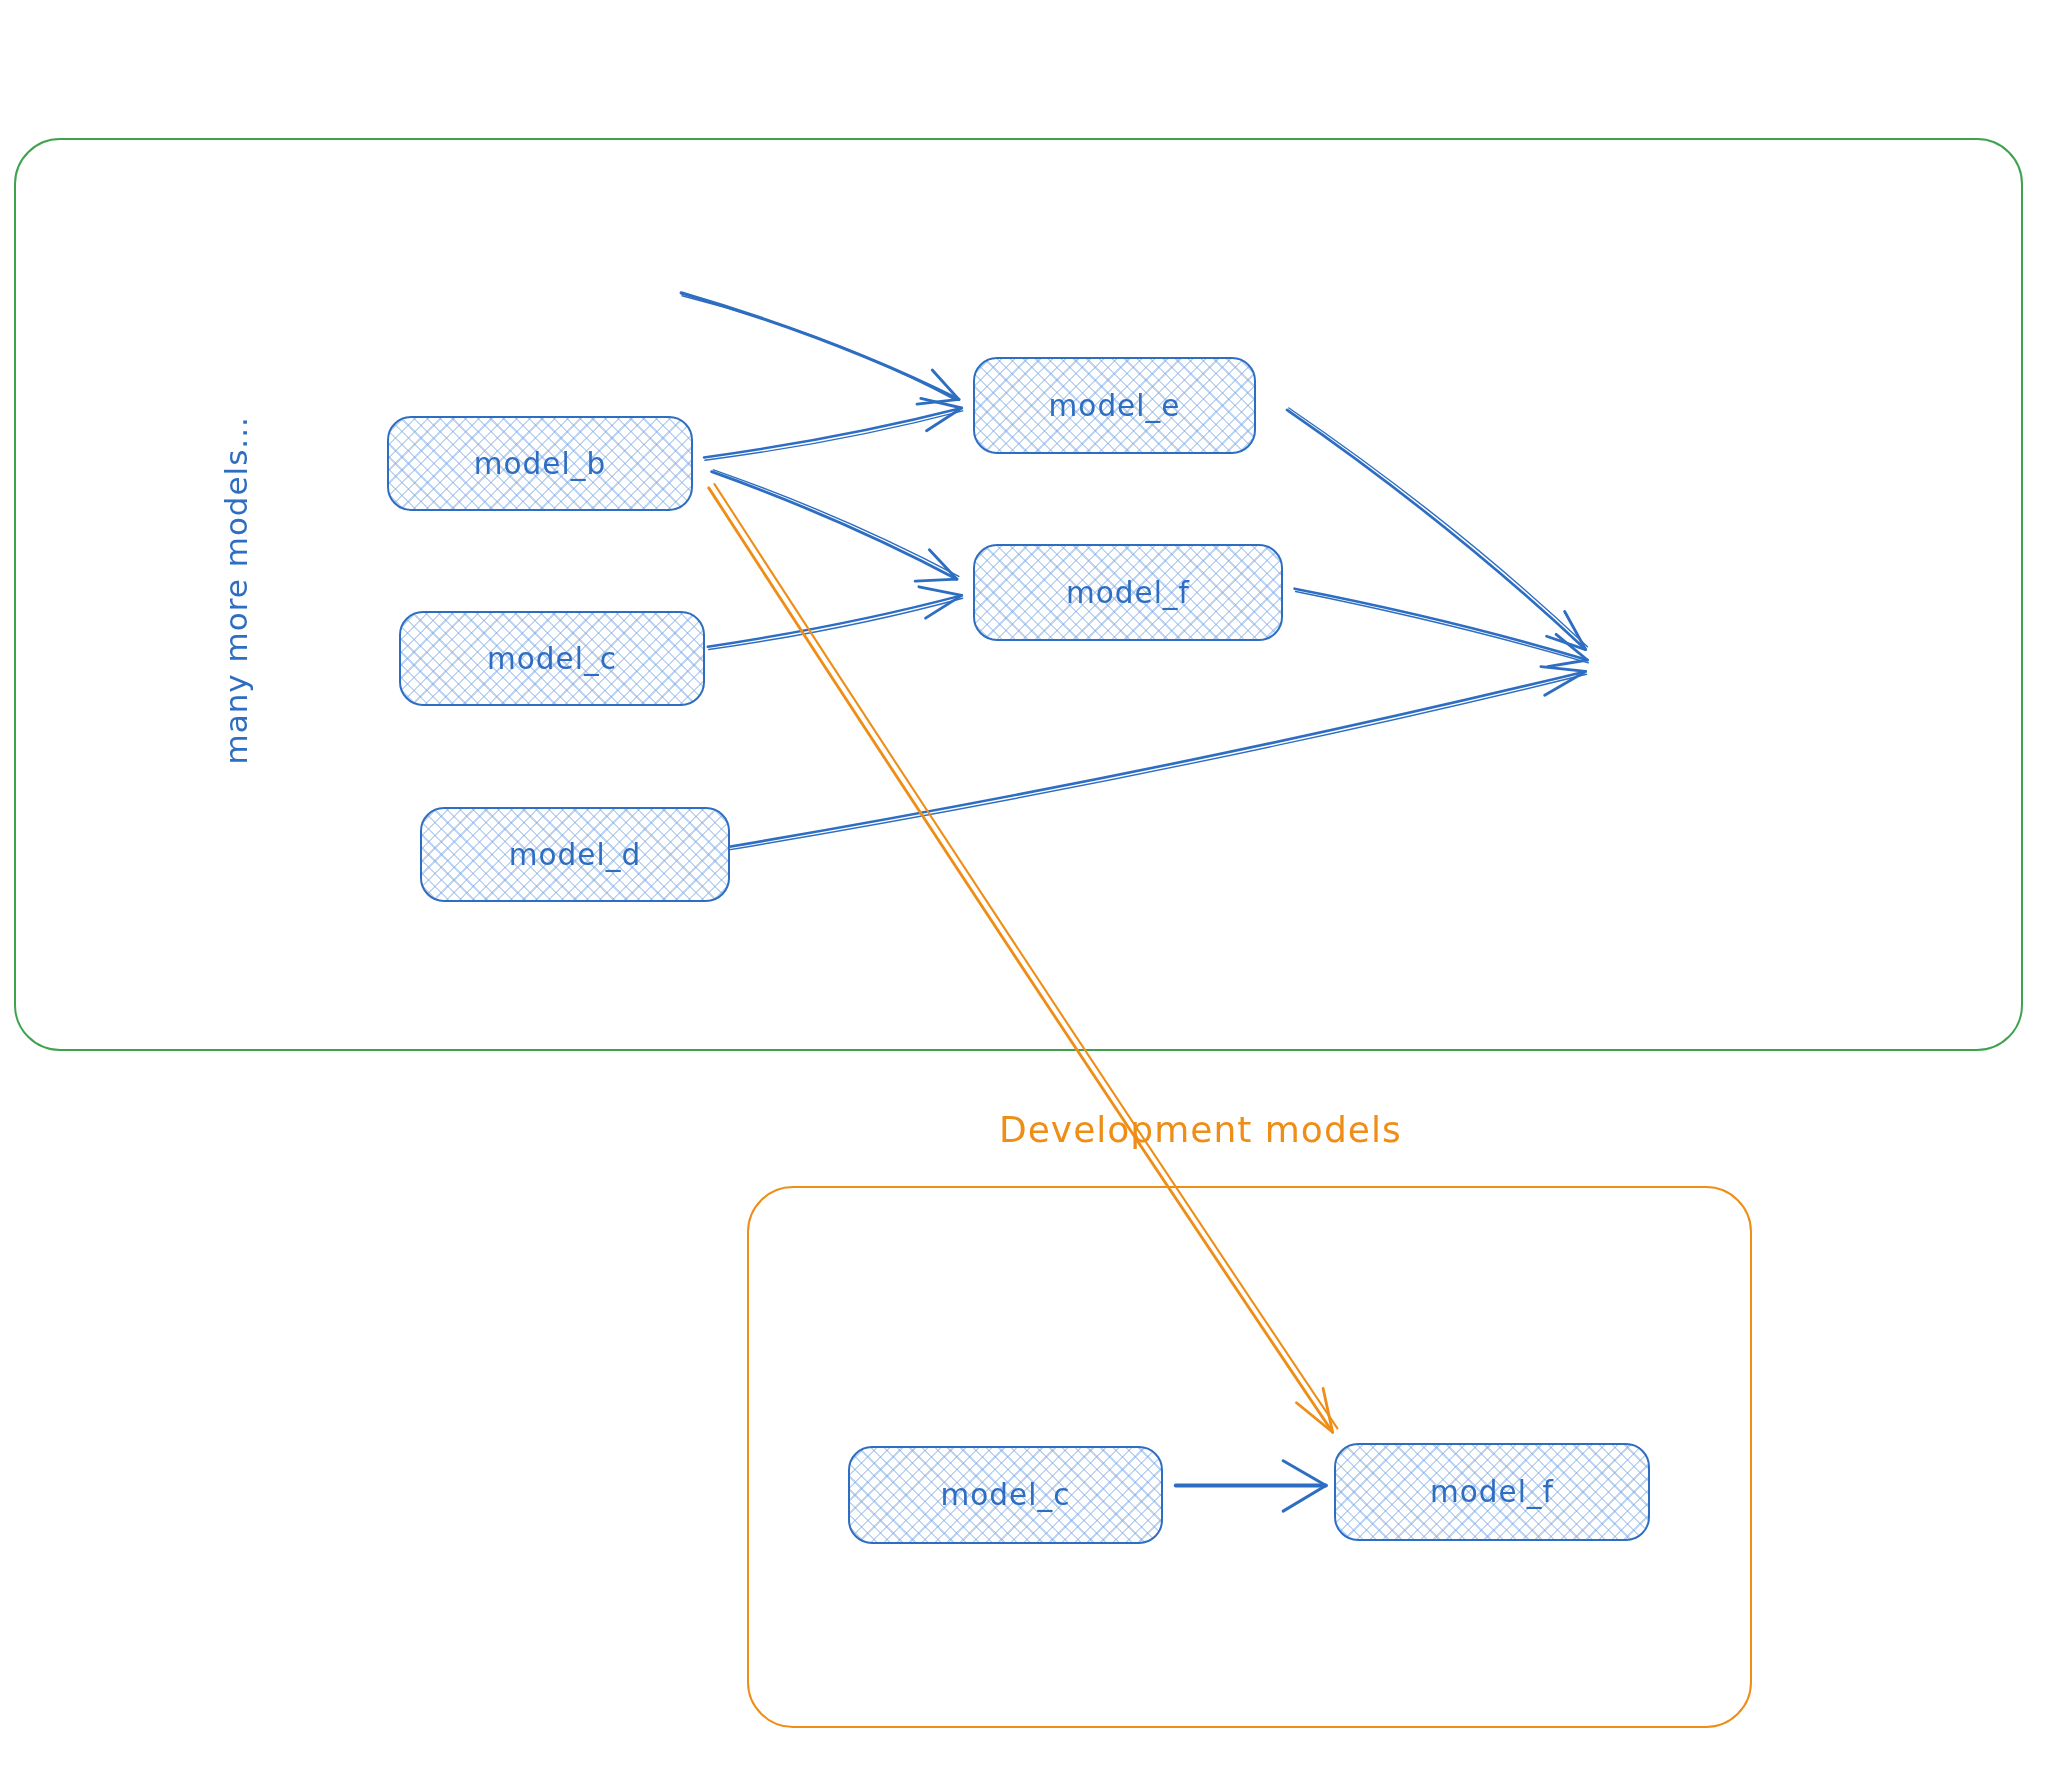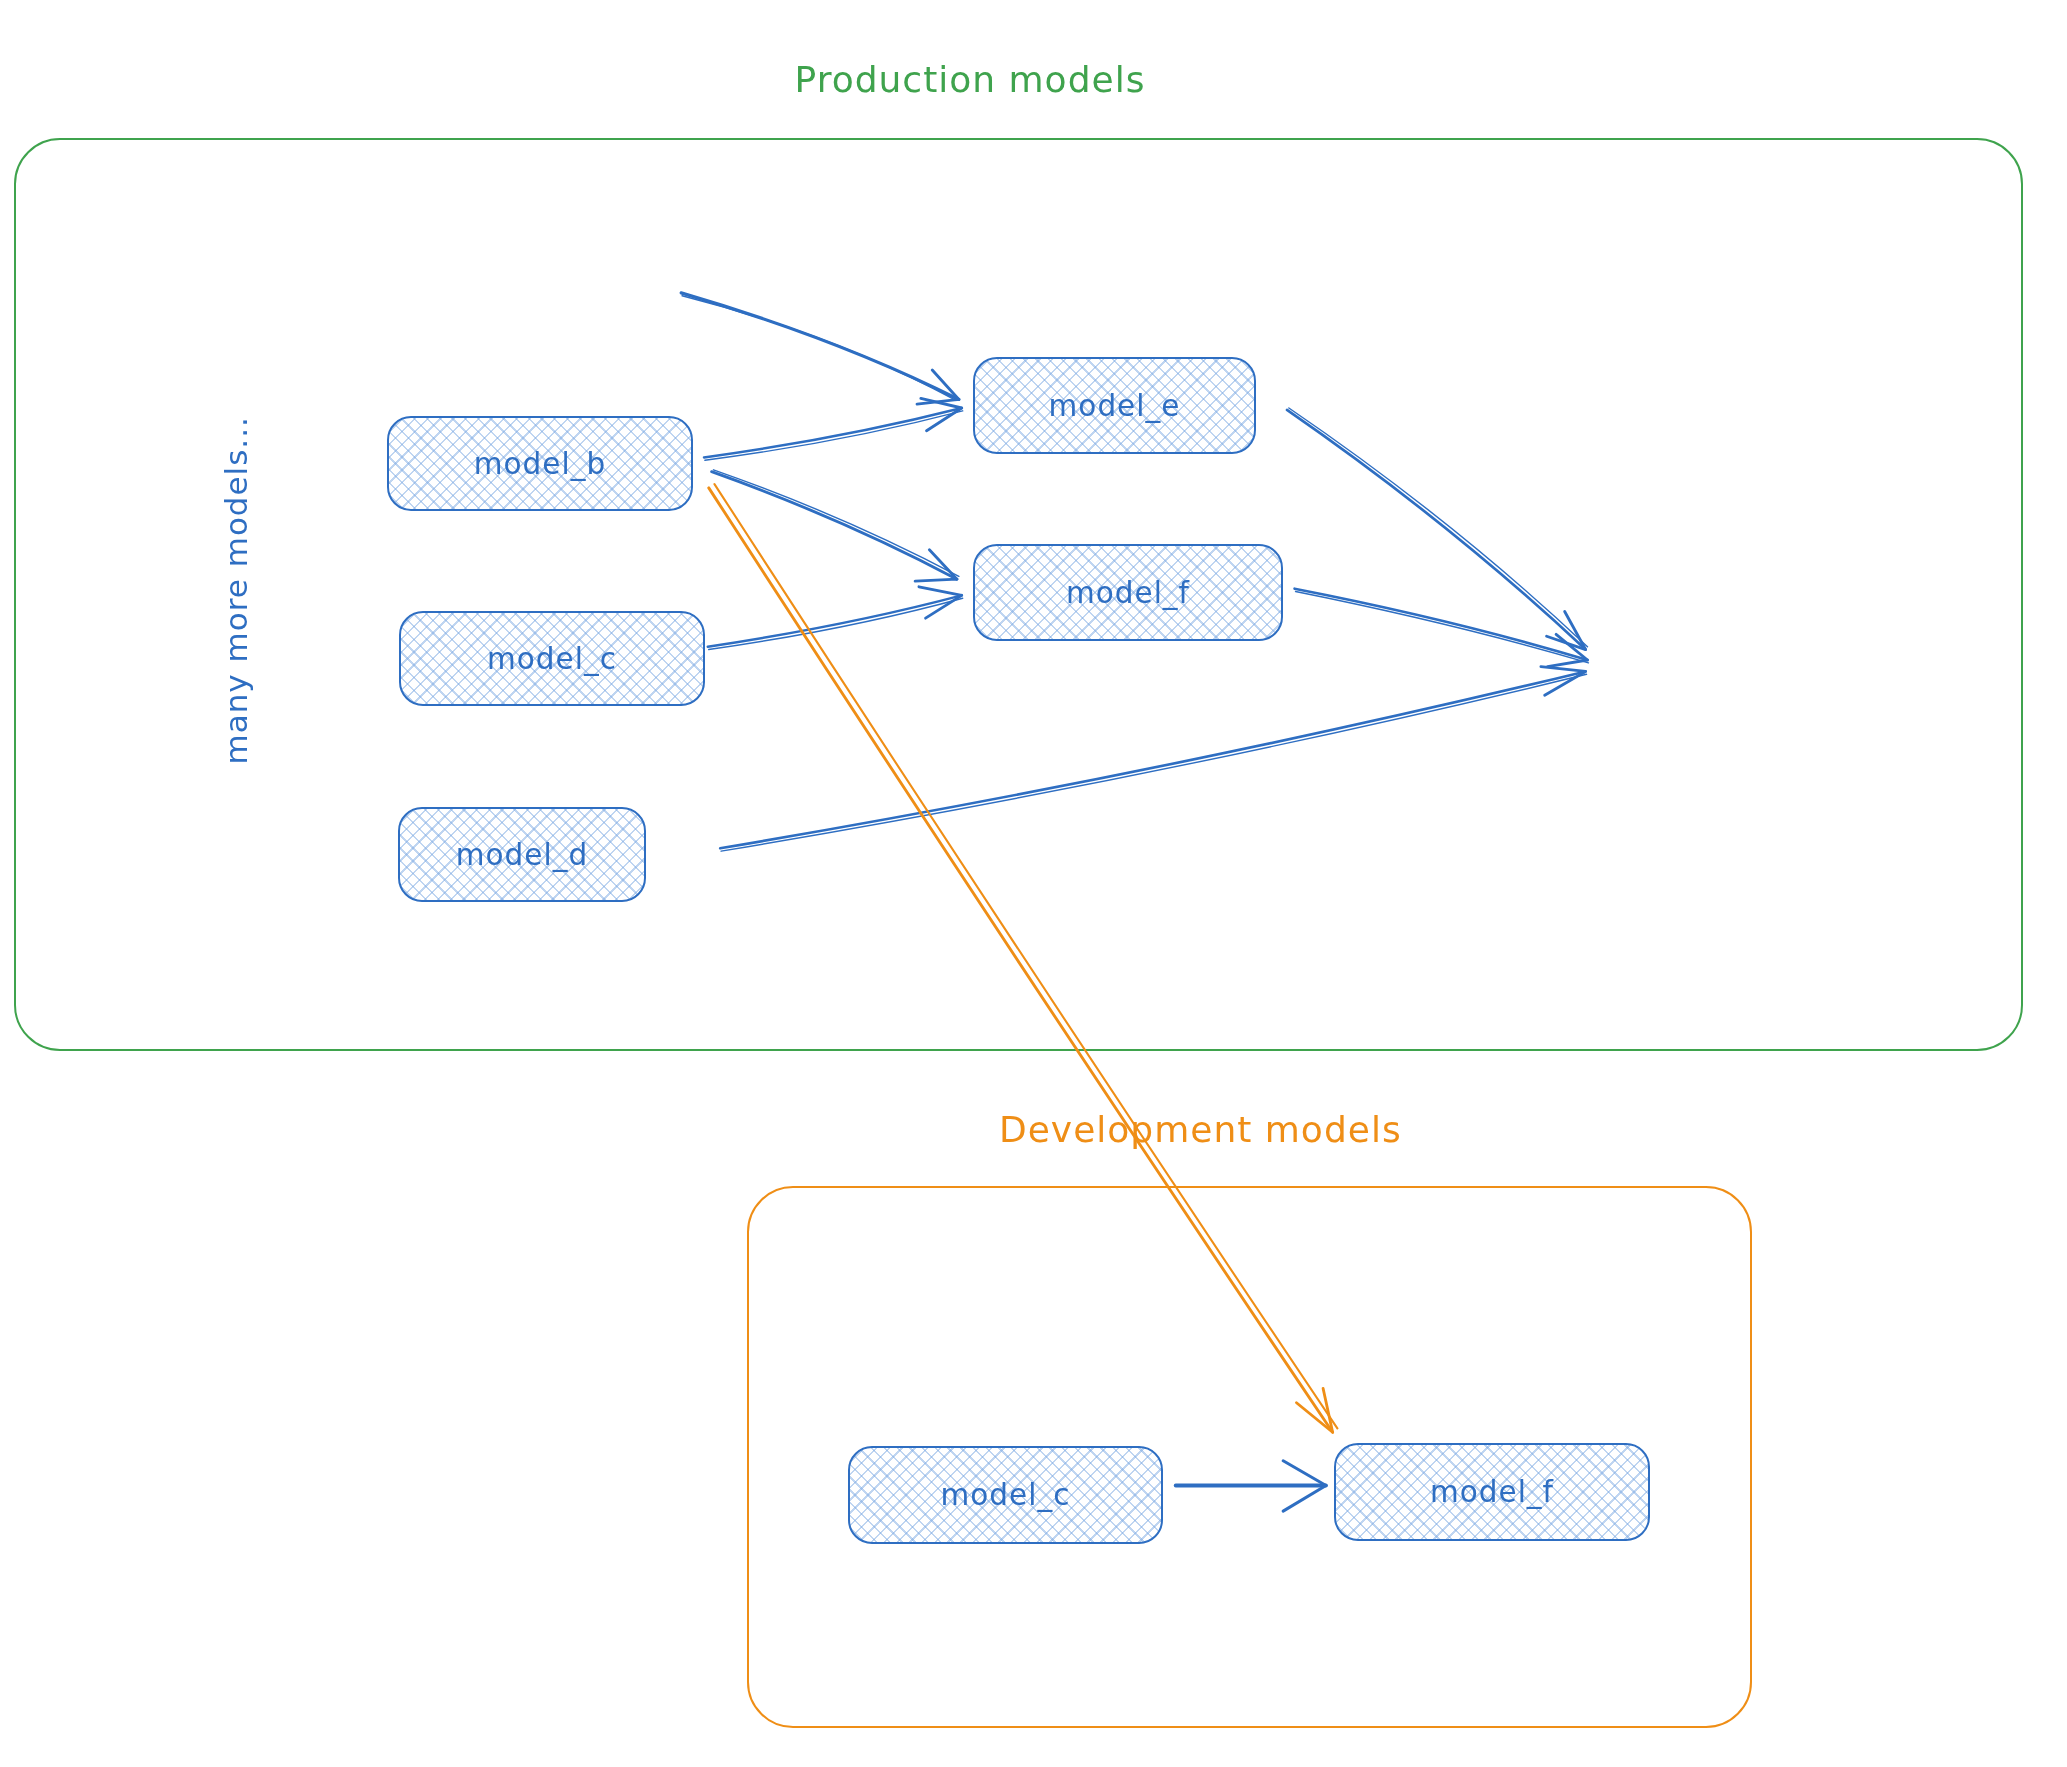--- a/index.html
+++ b/index.html
@@ -79,42 +79,41 @@
     cursor:pointer;
   }
   .node span{
     background:rgba(255,255,255,0.0);
     padding:0 5.7px;
     font-weight:500;
   }
   #node-model_a{left:379px; top:243px; width:299px; height:95px;}
   #node-model_b{left:387px; top:416px; width:306px; height:95px;justify-content:center;}
   #node-model_c{left:399px; top:611px; width:306px; height:95px;}
-  #node-model_d{left:398px; top:807px; width:248px; height:95px;}
+  #node-model_d{left:420px; top:807px; width:310px; height:95px;}
   #node-model_e{left:973px; top:357px; width:283px; height:97px;}
   #node-model_f{left:973px; top:544px; width:310px; height:97px;}
   #node-model_g{left:1598px; top:627px; width:306px; height:97px;}
   #node-dev_model_c{left:848px; top:1446px; width:315px; height:98px;}
   #node-dev_model_f{left:1334px; top:1443px; width:316px; height:98px;}
   svg.edges{
     position:absolute;
     left:0; top:0;
     width:2068px; height:1767px;
     pointer-events:none;
   }
   svg.edges path{fill:none; stroke-linecap:round; stroke-linejoin:round;}
   .edge-blue{stroke:var(--blue);}
   .edge-orange{stroke:var(--orange);}
 </style>
 </head>
 <body>
 
 <div class="canvas">
 
-  <div class="group-title production-title">Production models</div>
   <div class="group-box production-box"></div>
 
   <div class="group-title development-title">Development models</div>
   <div class="group-box development-box"></div>
 
   <div class="side-note">many more models...</div>
 
   <svg class="edges" viewBox="0 0 2174 1858">
 
     <g>

